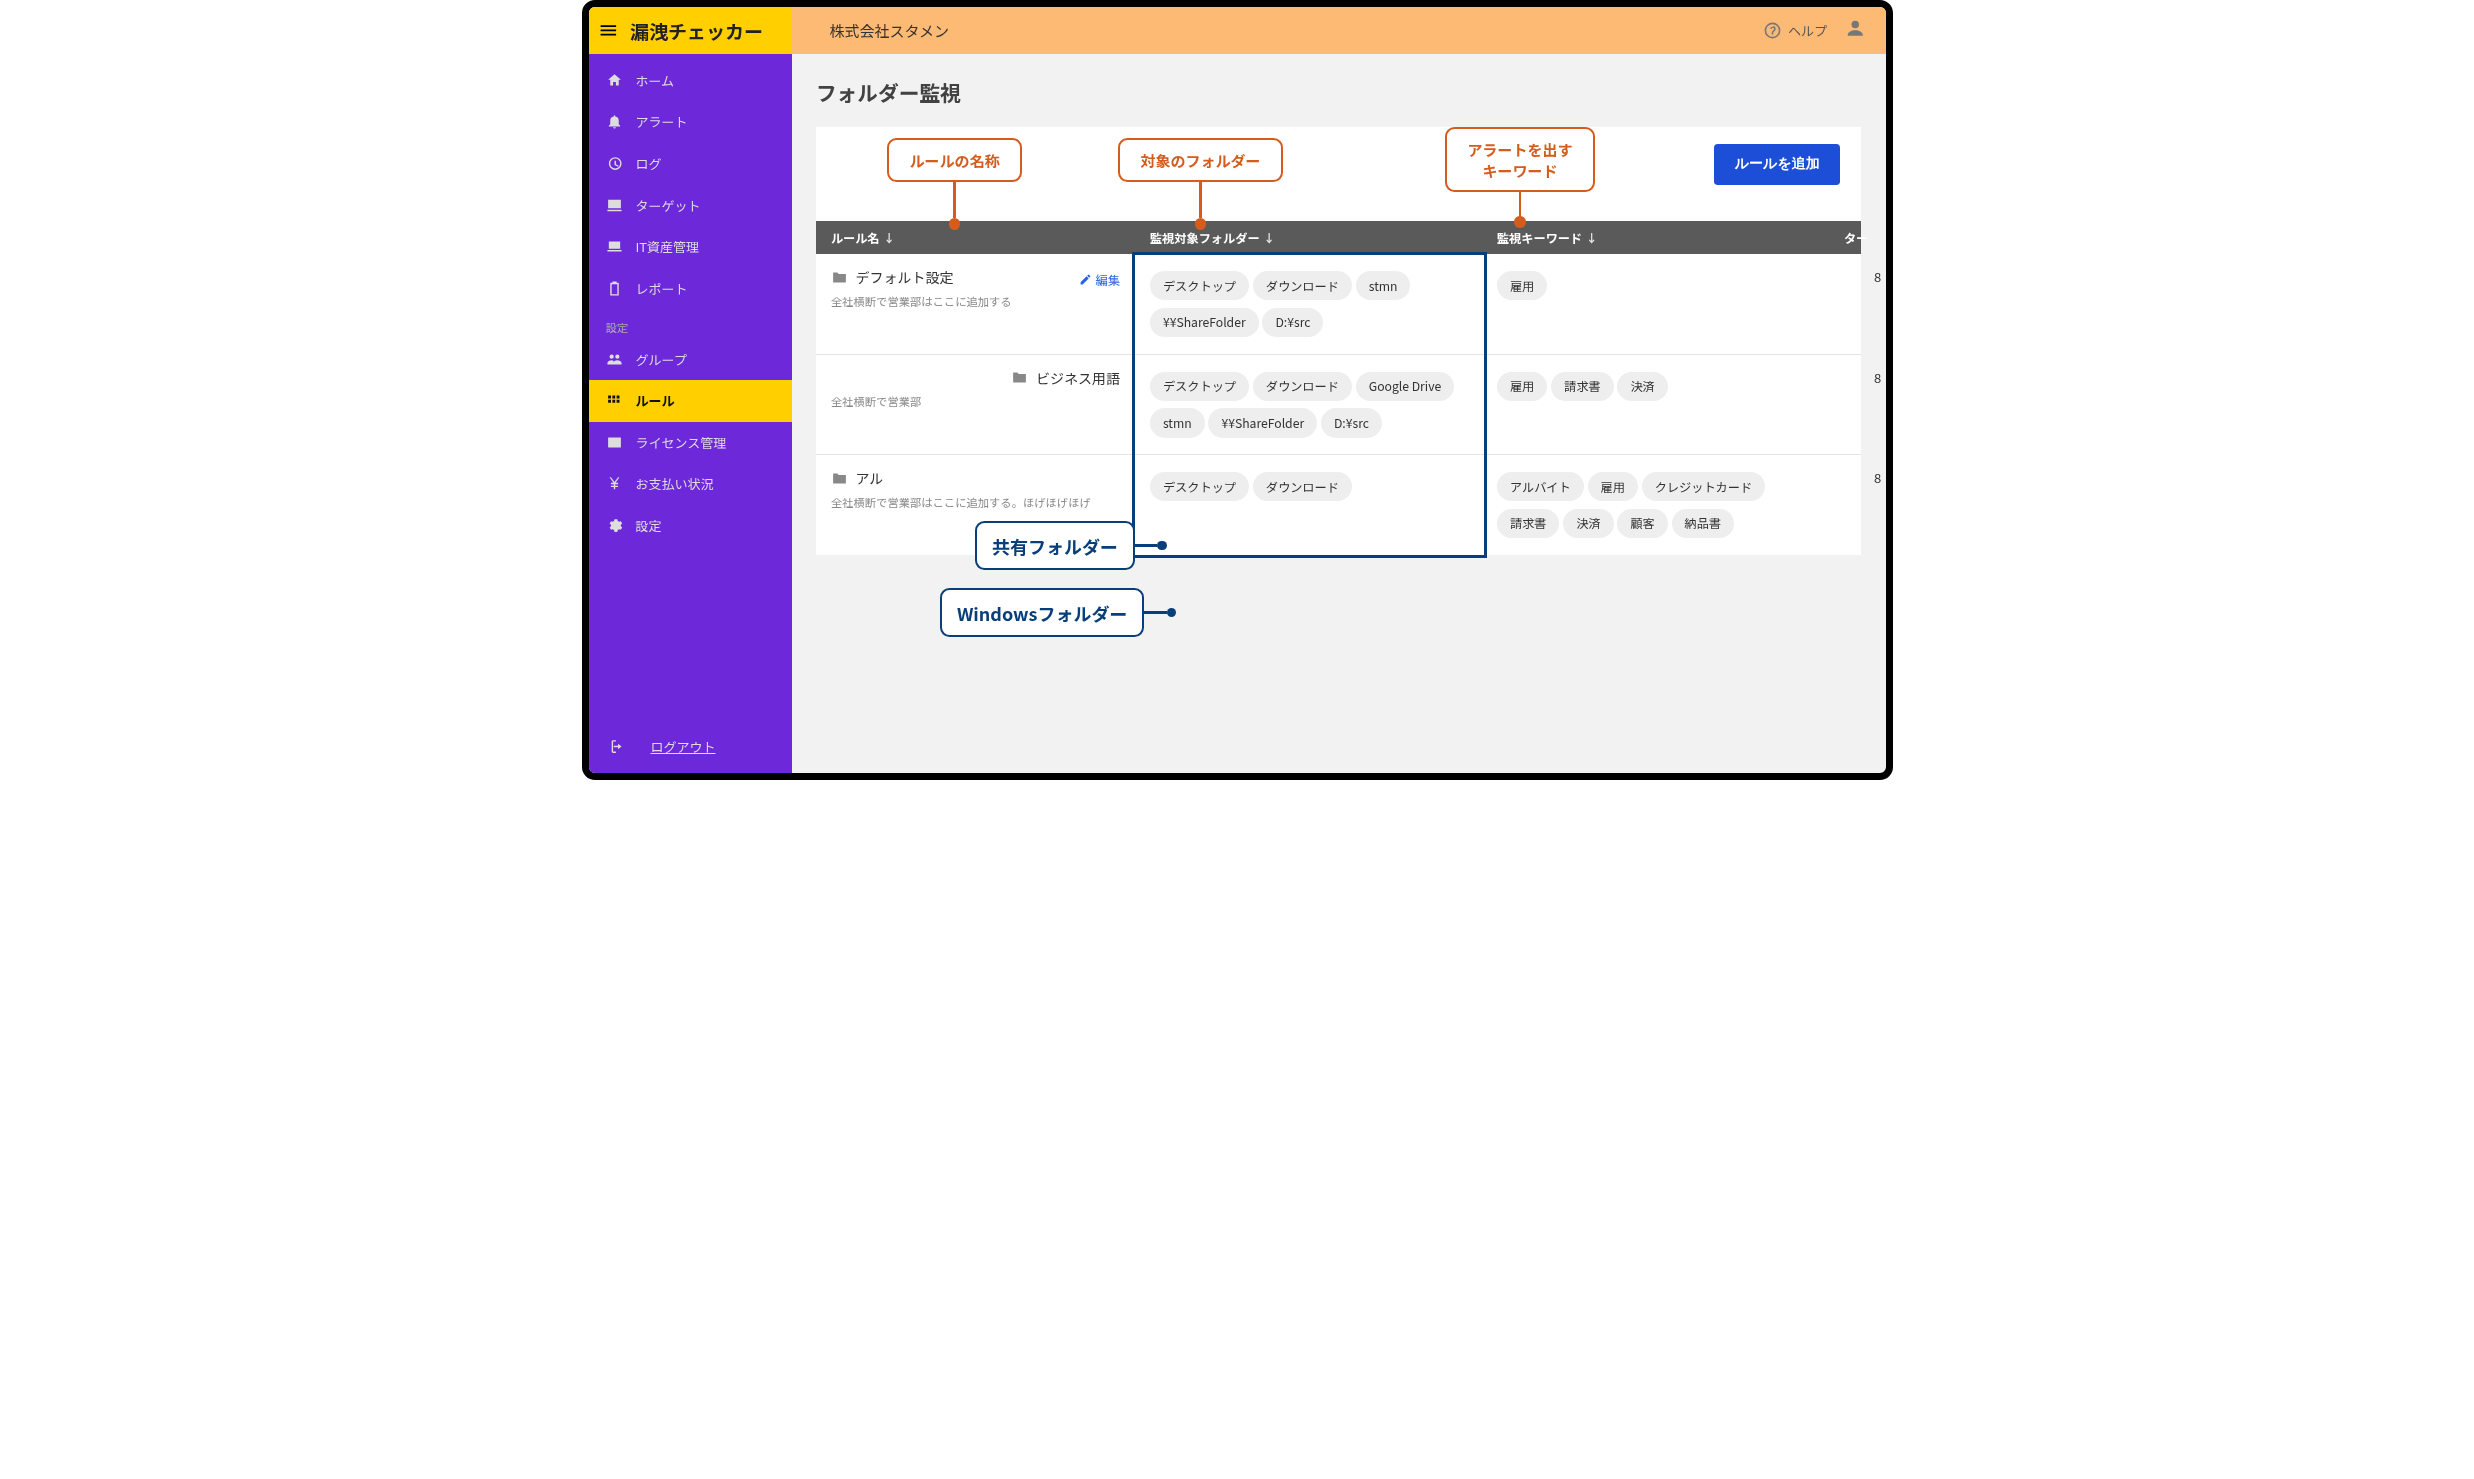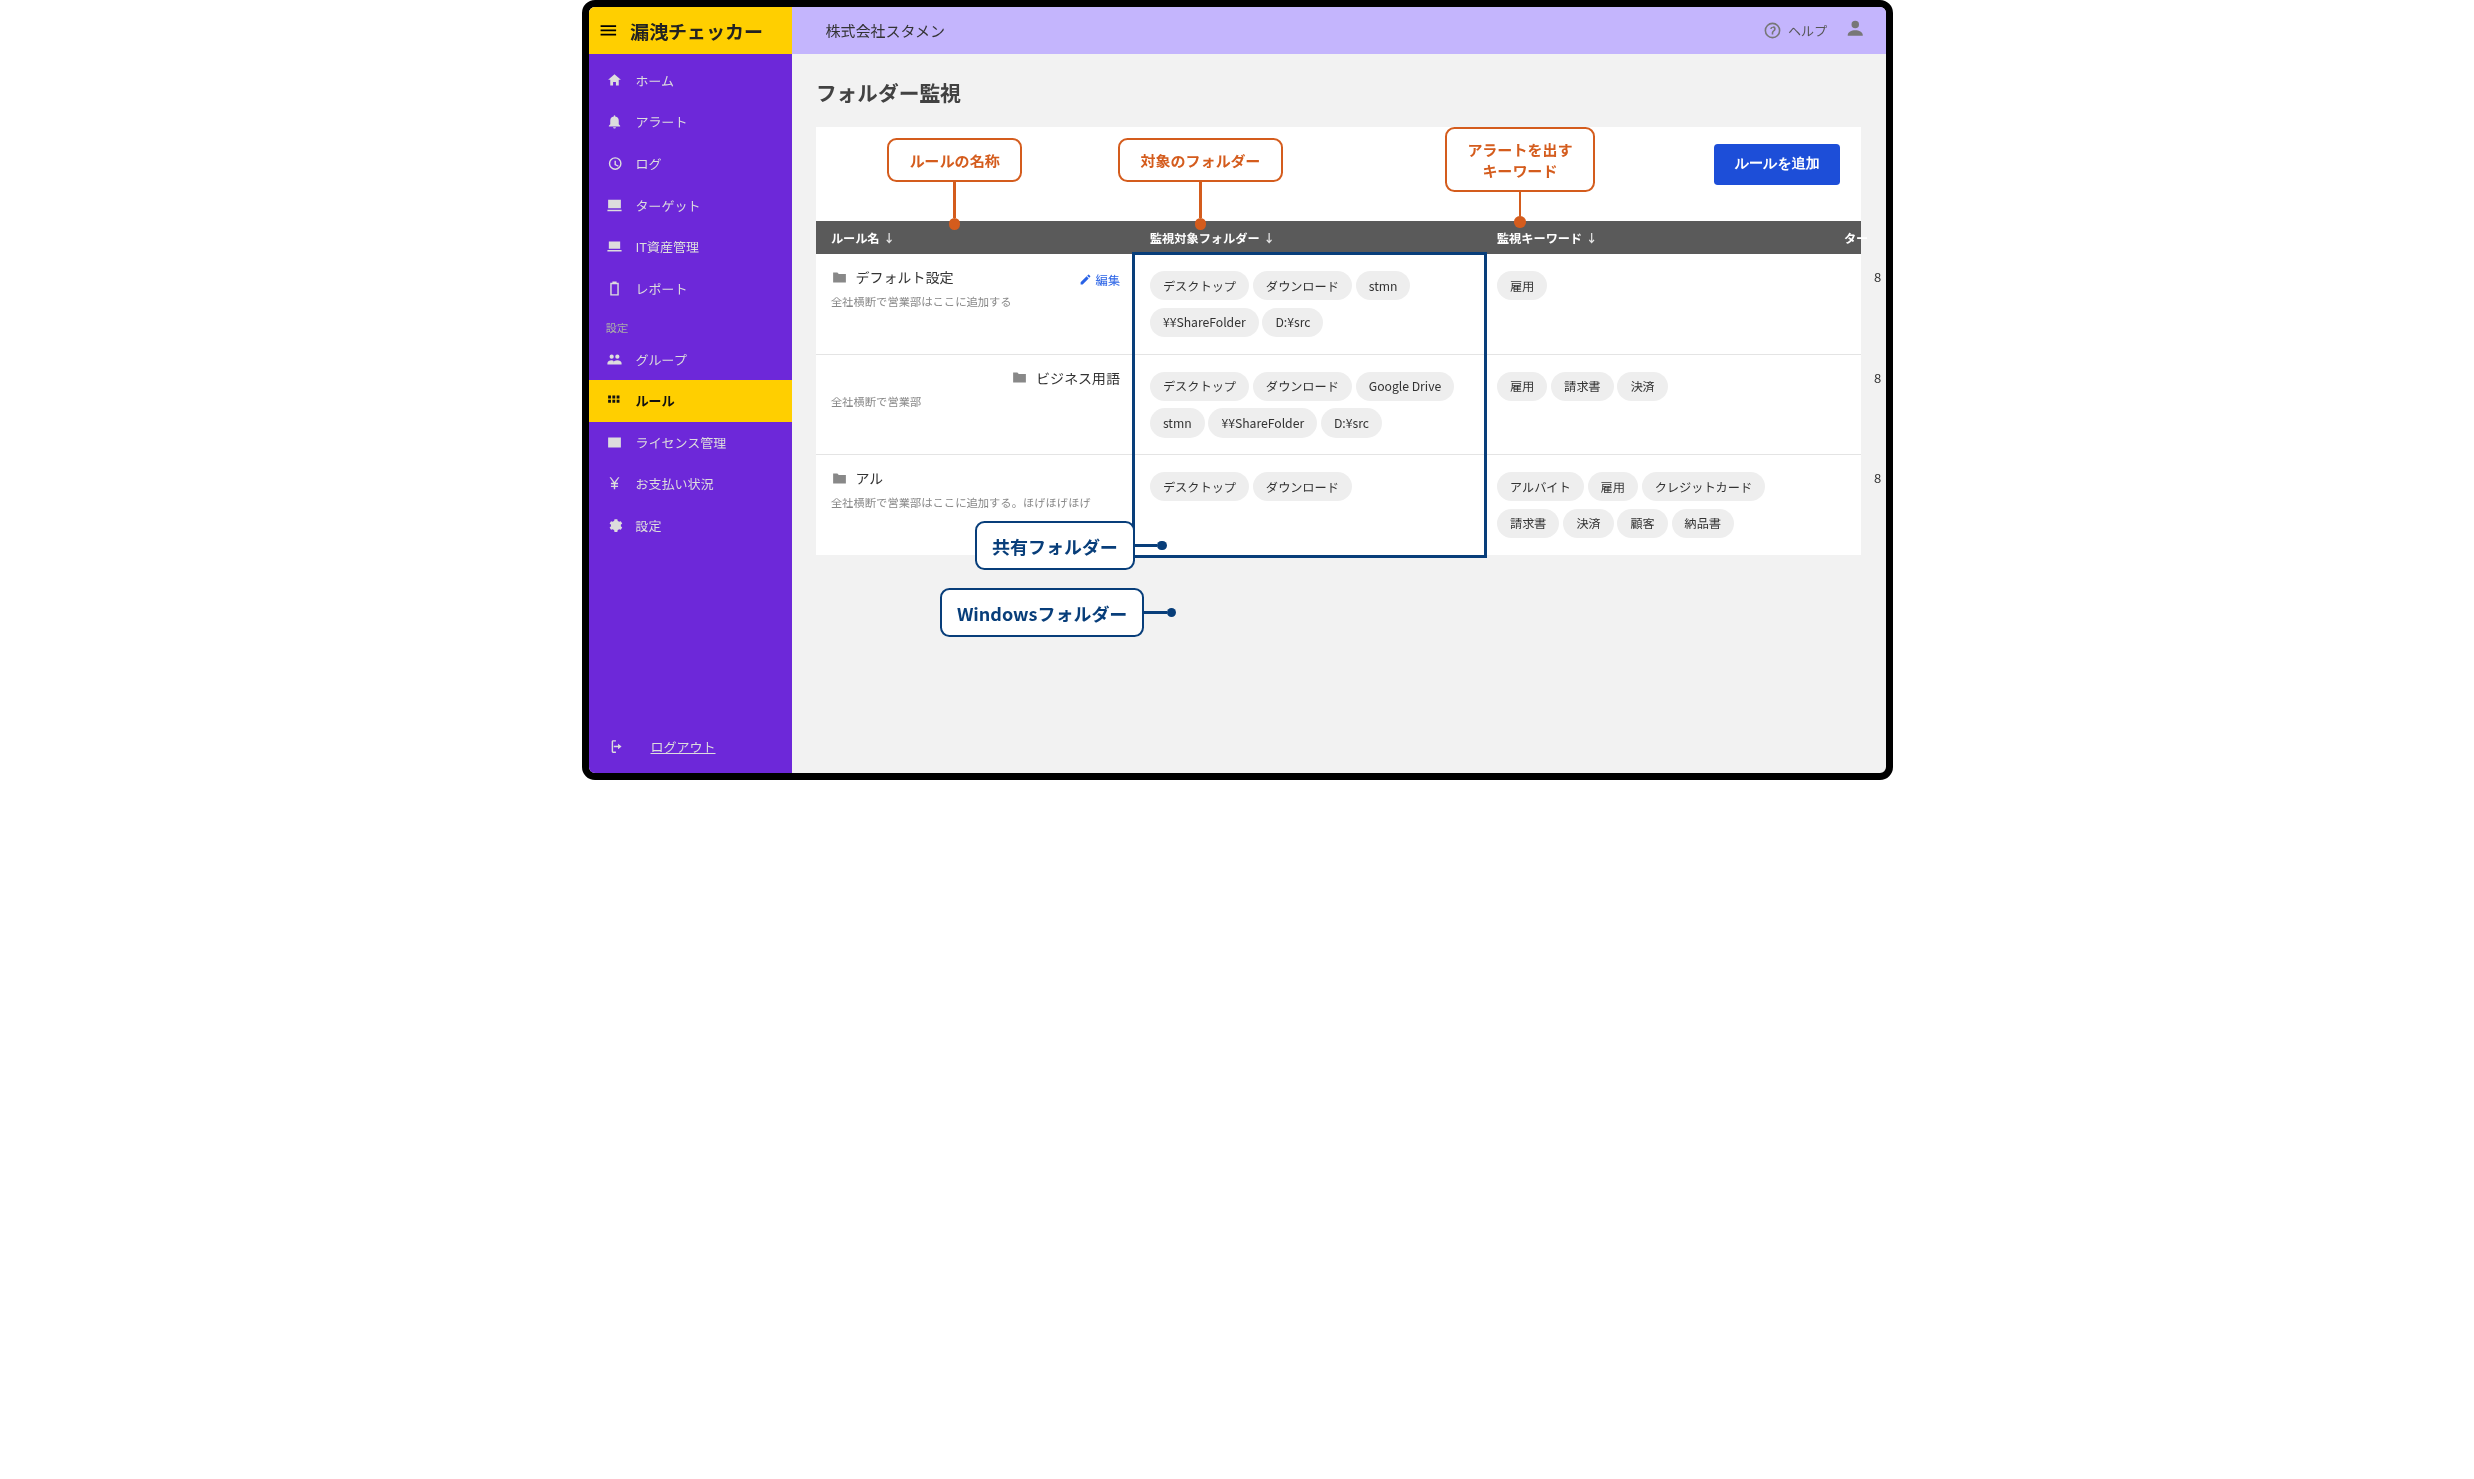--- a/index.html
+++ b/index.html
@@ -21,43 +21,42 @@
     display: flex;
     flex-direction: column;
     background: #f2f2f2;
   }
 
   
   .topbar {
     display: flex;
     align-items: center;
     height: 47px;
-    background: #c4b5fd;
+    background: #fdba74;
   }
   .brand {
     display: flex;
     align-items: center;
     background: #ffcf00;
     height: 100%;
     width: 203px;
     padding: 0 9.4px;
     font-weight: 700;
     font-size: 19px;
   }
   .brand .hamburger {
     width: 20.7px; height: 20.7px; margin-right: 11.3px;
     display: inline-flex; align-items: center; justify-content: center;
   }
   .brand .hamburger svg { width: 100%; height: 100%; }
   .company {
     flex: 1;
-    padding-left: 12px;
+    padding-left: 38px;
     font-size: 15px;
     color: #333;
-    margin-left: 22px;
   }
   .topright {
     display: flex;
     align-items: center;
     gap: 17px;
     padding-right: 19px;
     color: #555;
   }
   .help {
     display: flex; align-items: center; gap: 5.6px;

